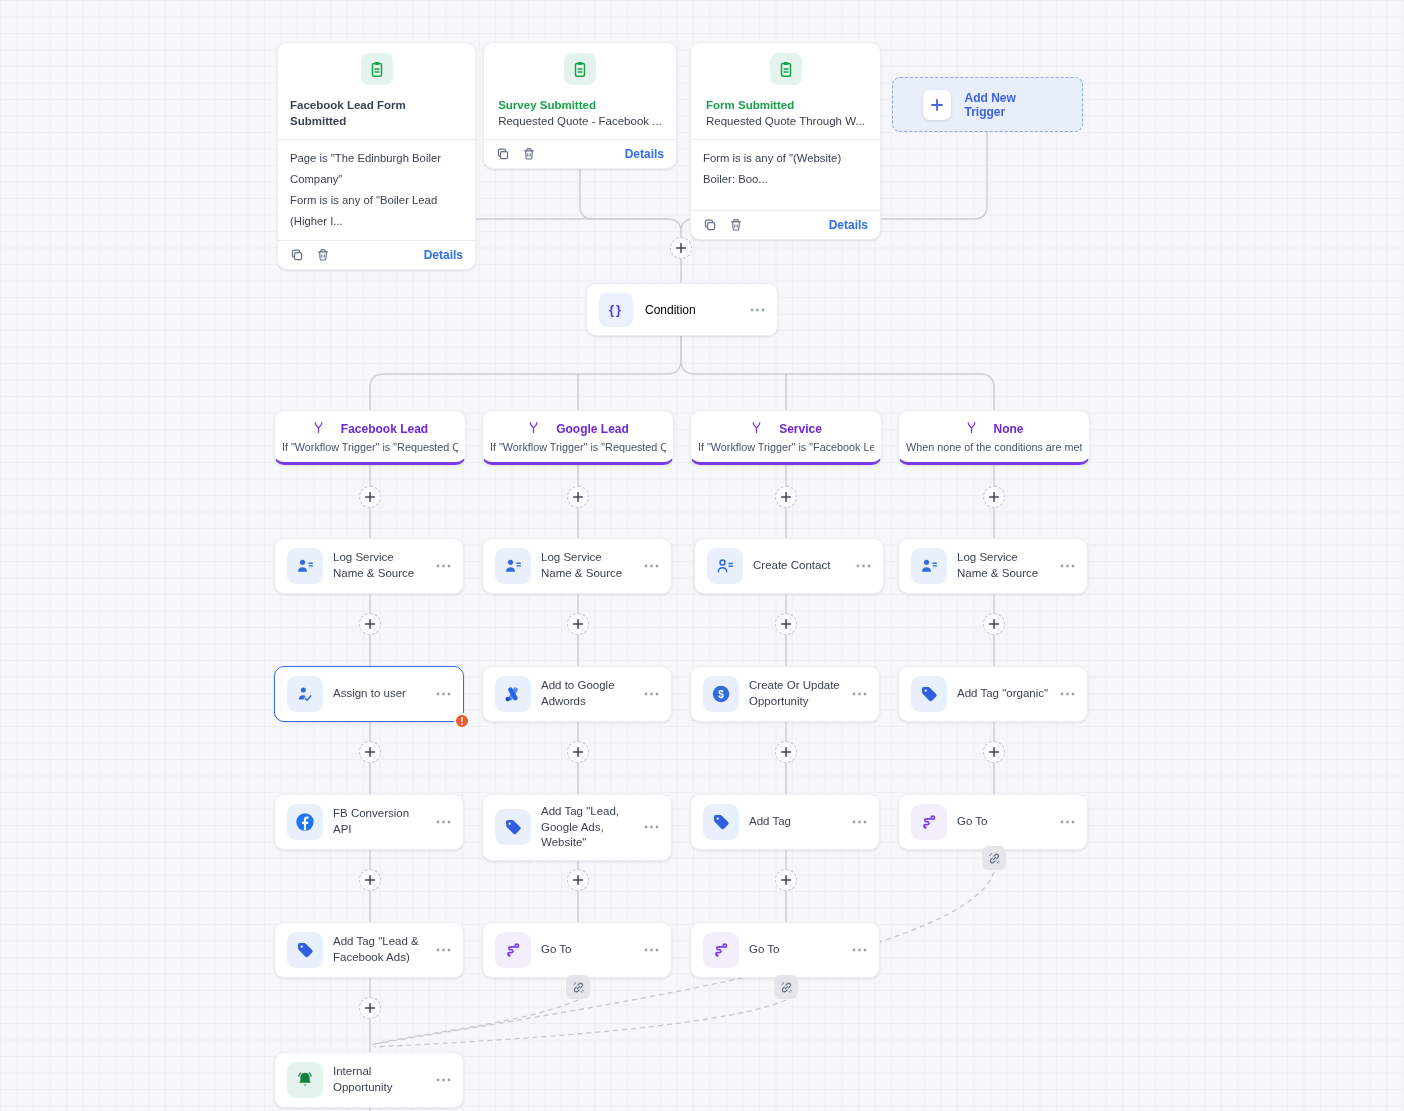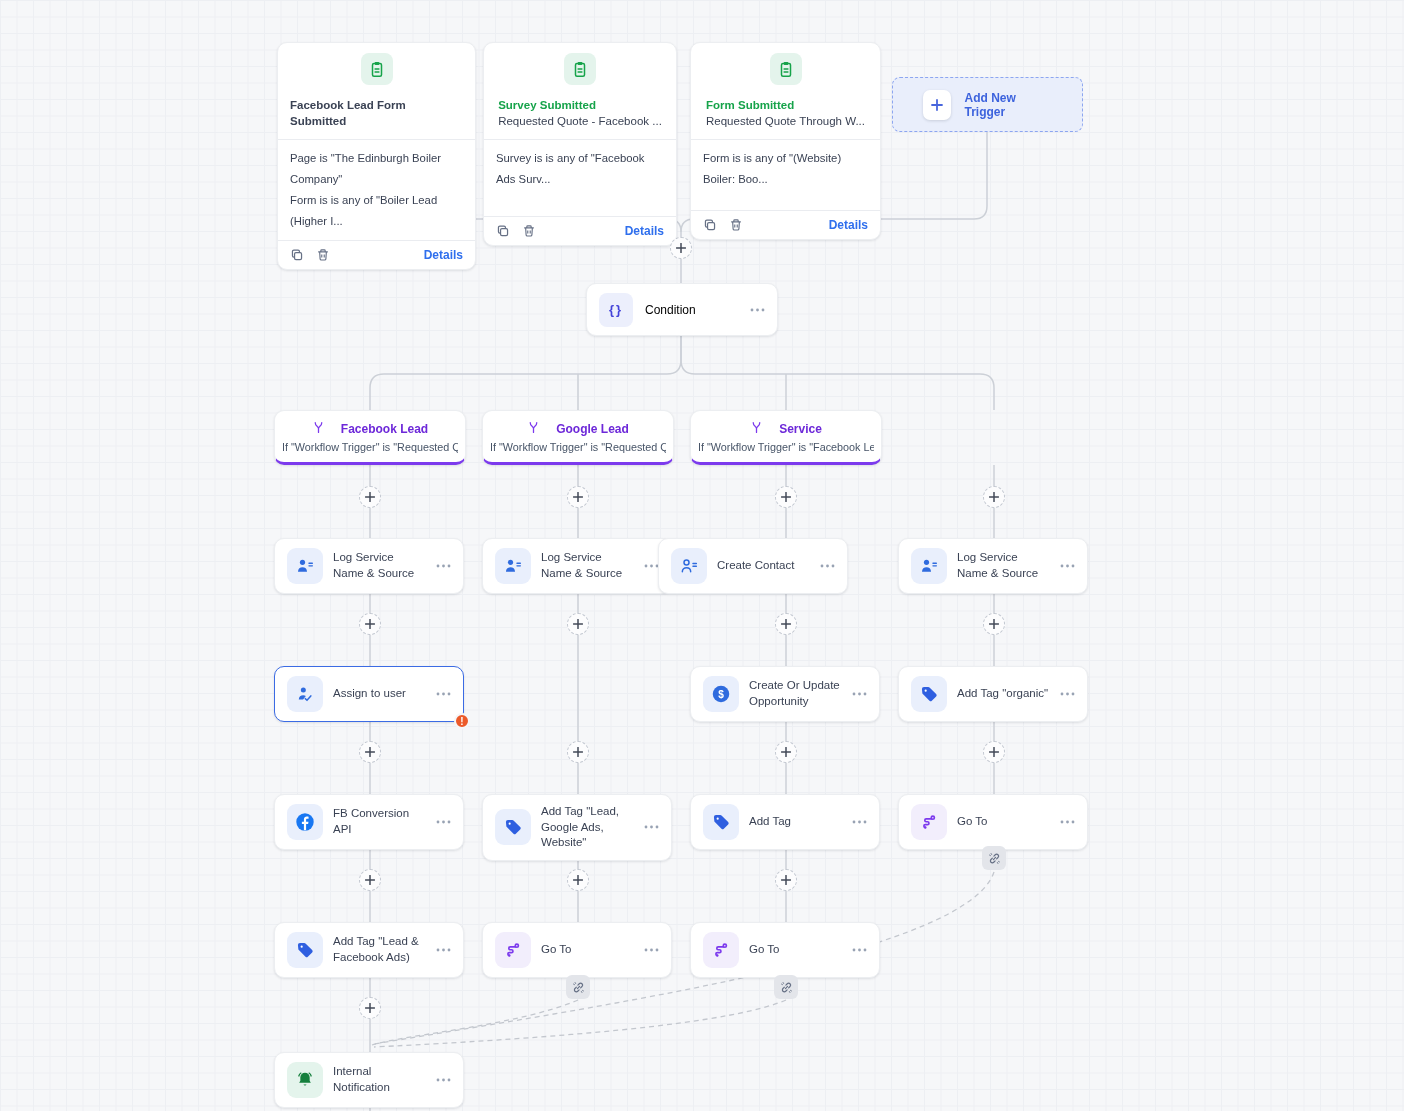--- a/index.html
+++ b/index.html
@@ -154,23 +154,20 @@
             <rect x="6" y="4.5" width="12" height="17" rx="2"></rect>
             <rect x="9" y="2.5" width="6" height="4" rx="1" fill="#16a34a" stroke="none"></rect>
             <path d="M9.5 12h5M9.5 16h5" stroke-linecap="round"></path>
           </svg>
       </span>
       <div>
         <div class="trig-title green">Survey Submitted</div>
         <div class="trig-sub">Requested Quote - Facebook ...</div>
       </div>
     </div>
-    <div class="trig-body" style="padding-bottom:26px;">
-      <div>Survey is is any of "Facebook Ads Surv...</div>
-    </div>
     <div class="trig-foot">
       <span class="ficon">
         <svg width="14" height="14" viewBox="0 0 16 16" fill="none" stroke="#667085" stroke-width="1.4">
             <rect x="5.2" y="5.2" width="8" height="8" rx="1.6"></rect>
             <path d="M10.8 5V4a1.6 1.6 0 0 0-1.6-1.6H4.4A1.6 1.6 0 0 0 2.8 4v4.8a1.6 1.6 0 0 0 1.6 1.6h1"></path>
           </svg>
       </span>
       <span class="ficon">
         <svg width="14" height="14" viewBox="0 0 16 16" fill="none" stroke="#667085" stroke-width="1.3">
             <path d="M2.5 4.5h11M5.5 4.5V3.2a1 1 0 0 1 1-1h3a1 1 0 0 1 1 1v1.3M4.2 4.8l.5 7.6a1.4 1.4 0 0 0 1.4 1.3h3.8a1.4 1.4 0 0 0 1.4-1.3l.5-7.6M6.6 7.3v3.6M9.4 7.3v3.6"></path>
@@ -257,20 +254,29 @@
   <div class="node branch" style="left:690px;top:410px;">
     <div class="name-row">
       <span><svg width="13" height="13" viewBox="0 0 24 24" fill="none" stroke="#7c3aed" stroke-width="2.4" stroke-linecap="round">
             <path d="M6 3c0 7 6 6 6 11v7M18 3c0 7-6 6-6 11"></path>
           </svg></span>
       <span class="bname">Service</span>
     </div>
     <div class="bcond">If "Workflow Trigger" is "Facebook Le...</div>
   </div>
 
+  <div class="node branch" style="left:898px;top:410px;">
+    <div class="name-row">
+      <span><svg width="13" height="13" viewBox="0 0 24 24" fill="none" stroke="#7c3aed" stroke-width="2.4" stroke-linecap="round">
+            <path d="M6 3c0 7 6 6 6 11v7M18 3c0 7-6 6-6 11"></path>
+          </svg></span>
+      <span class="bname">None</span>
+    </div>
+    <div class="bcond">When none of the conditions are met</div>
+  </div>
 
   <div class="node action" style="left:274px;top:538px;width:190px;">
     <span class="icon-box icon-blue">
       <svg width="20" height="20" viewBox="0 0 24 24">
           <circle cx="9" cy="7.6" r="3.1" fill="#2f6bde"></circle>
           <path d="M3.6 18.6c0-3.2 2.4-5 5.4-5s5.4 1.8 5.4 5v.4H3.6z" fill="#2f6bde"></path>
           <path d="M16.8 8.6h4M16.8 11.8h4" stroke="#2f6bde" stroke-width="1.7" stroke-linecap="round"></path>
         </svg>
     </span>
     <span class="label">Log Service Name &amp; Source</span>
@@ -294,21 +300,21 @@
     <span class="label">Log Service Name &amp; Source</span>
     <span class="dots">
         <svg width="15" height="4" viewBox="0 0 15 4">
           <circle cx="2" cy="2" r="1.4" fill="#98a2b3"></circle>
           <circle cx="7.5" cy="2" r="1.4" fill="#98a2b3"></circle>
           <circle cx="13" cy="2" r="1.4" fill="#98a2b3"></circle>
         </svg>
       </span>
   </div>
 
-  <div class="node action" style="left:658px;top:538px;width:190px;">
+  <div class="node action" style="left:694px;top:538px;width:190px;">
     <span class="icon-box icon-blue">
       <svg width="20" height="20" viewBox="0 0 24 24" fill="none" stroke="#2f6bde" stroke-width="1.8" stroke-linecap="round">
           <circle cx="9" cy="7.8" r="3"></circle>
           <path d="M4 18.8c0-3 2.2-4.8 5-4.8s5 1.8 5 4.8"></path>
           <path d="M16.8 9h4M16.8 12.4h4"></path>
         </svg>
     </span>
     <span class="label">Create Contact</span>
     <span class="dots">
         <svg width="15" height="4" viewBox="0 0 15 4">
@@ -349,20 +355,37 @@
     <span class="dots">
         <svg width="15" height="4" viewBox="0 0 15 4">
           <circle cx="2" cy="2" r="1.4" fill="#98a2b3"></circle>
           <circle cx="7.5" cy="2" r="1.4" fill="#98a2b3"></circle>
           <circle cx="13" cy="2" r="1.4" fill="#98a2b3"></circle>
         </svg>
       </span>
     <span class="error-badge"></span>
   </div>
 
+  <div class="node action" style="left:482px;top:666px;width:190px;min-height:55px;">
+    <span class="icon-box icon-blue">
+      <svg width="20" height="20" viewBox="0 0 24 24">
+          <rect x="9.3" y="3.2" width="5.4" height="17.2" rx="2.7" transform="rotate(30 12 12)" fill="#5a8df2"></rect>
+          <rect x="9.3" y="3.2" width="5.4" height="17.2" rx="2.7" transform="rotate(-30 12 12)" fill="#2563eb"></rect>
+          <circle cx="5.7" cy="18" r="2.7" fill="#1d4fc4"></circle>
+        </svg>
+    </span>
+    <span class="label">Add to Google Adwords</span>
+    <span class="dots">
+        <svg width="15" height="4" viewBox="0 0 15 4">
+          <circle cx="2" cy="2" r="1.4" fill="#98a2b3"></circle>
+          <circle cx="7.5" cy="2" r="1.4" fill="#98a2b3"></circle>
+          <circle cx="13" cy="2" r="1.4" fill="#98a2b3"></circle>
+        </svg>
+      </span>
+  </div>
 
   <div class="node action" style="left:690px;top:666px;width:190px;min-height:55px;">
     <span class="icon-box icon-blue">
       <svg width="22" height="22" viewBox="0 0 24 24">
           <circle cx="12" cy="12" r="9" fill="#2f6bde"></circle>
           <text x="12" y="16" text-anchor="middle" font-size="11" font-weight="bold" fill="#ffffff" font-family="Liberation Sans, sans-serif">$</text>
         </svg>
     </span>
     <span class="label">Create Or Update Opportunity</span>
     <span class="dots">
@@ -514,21 +537,21 @@
   </div>
 
   <div class="node action" style="left:274px;top:1052px;width:190px;min-height:51px;">
     <span class="icon-box icon-green">
       <svg width="20" height="20" viewBox="0 0 24 24">
           <path d="M12 3.2a5.6 5.6 0 0 0-5.6 5.6v4L5 15.4h14l-1.4-2.6v-4A5.6 5.6 0 0 0 12 3.2z" fill="#15803d"></path>
           <path d="M10.2 17.4a1.9 1.9 0 0 0 3.6 0z" fill="#15803d"></path>
           <path d="M4.6 7.2c.4-1.8 1.3-2.8 2.5-3.5M19.4 7.2c-.4-1.8-1.3-2.8-2.5-3.5" stroke="#15803d" stroke-width="1.5" fill="none" stroke-linecap="round"></path>
         </svg>
     </span>
-    <span class="label">Internal Notification</span>
+    <span class="label">Internal Opportunity</span>
     <span class="dots">
         <svg width="15" height="4" viewBox="0 0 15 4">
           <circle cx="2" cy="2" r="1.4" fill="#98a2b3"></circle>
           <circle cx="7.5" cy="2" r="1.4" fill="#98a2b3"></circle>
           <circle cx="13" cy="2" r="1.4" fill="#98a2b3"></circle>
         </svg>
       </span>
   </div>
 
   <div class="plus-btn" style="left:670px;top:237px;">

